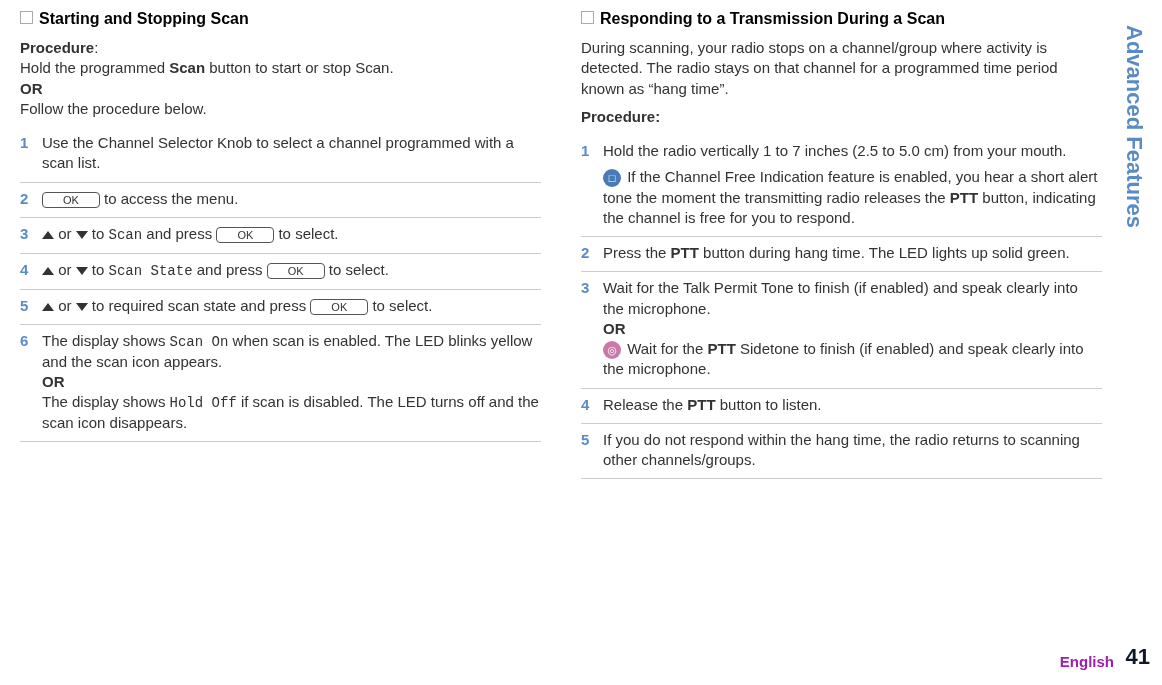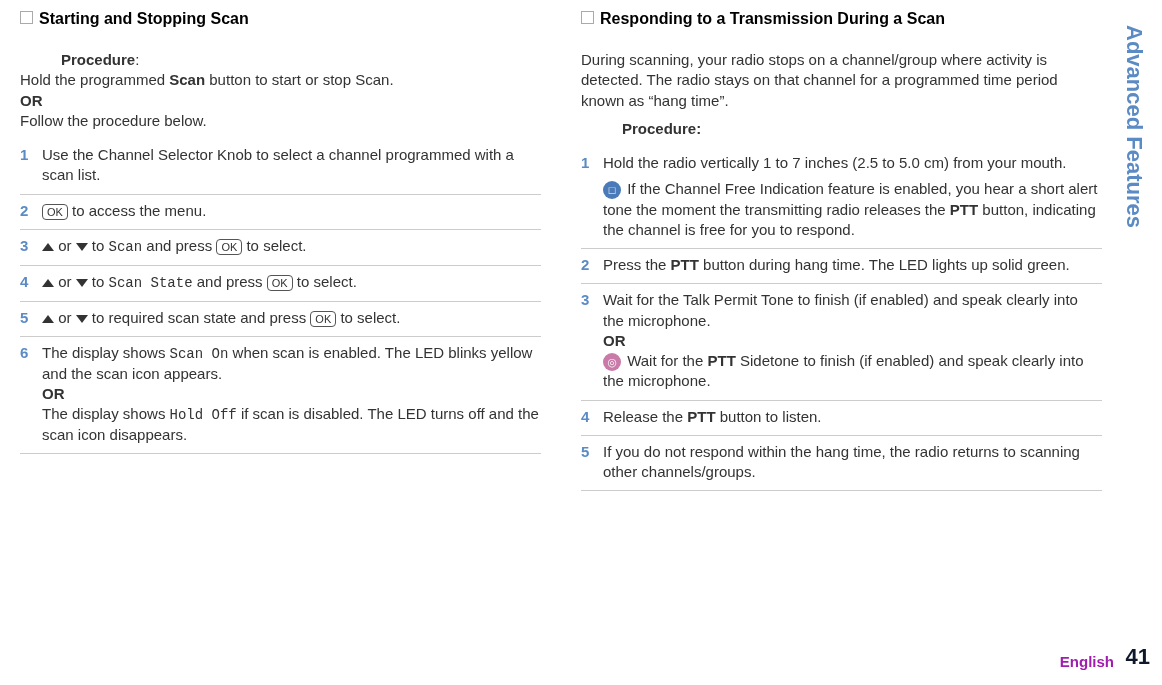--- a/index.html
+++ b/index.html
@@ -43,21 +43,21 @@
     right: 48px;
     bottom: 15px;
     font-size: 15px;
     font-weight: bold;
     color: #a21caf;
   }
   .section-title {
     font-size: 16px;
     font-weight: bold;
     color: #000;
-    margin-bottom: 22px;
+    margin-bottom: 10px;
   }
   .section-title::before {
     content: "";
     display: inline-block;
     width: 11px;
     height: 11px;
     border: 1px solid #aaa;
     margin-right: 6px;
     vertical-align: baseline;
   }
@@ -84,21 +84,21 @@
     font-size: 15px;
   }
   .mono {
     font-family: "Courier New", monospace;
     font-size: 14px;
   }
   .key {
     display: inline-block;
     border: 1px solid #555;
     border-radius: 4px;
-    padding: 0 4px;
+    padding: 0 20px;
     font-size: 11px;
     line-height: 14px;
     vertical-align: middle;
     min-width: 20px;
     text-align: center;
   }
   .tri-up, .tri-down {
     display: inline-block;
     width: 0; height: 0;
     vertical-align: middle;
@@ -120,21 +120,21 @@
     border-radius: 50%;
     vertical-align: middle;
     text-align: center;
     line-height: 18px;
     font-size: 11px;
     color: #fff;
     margin-right: 2px;
   }
   .ic-blue { background: #4a7bb8; }
   .ic-pink { background: #c97aa8; }
-  .proc-label { font-weight: bold; margin-left: 41px; }
+  .proc-label { font-weight: bold; }
   .tight { margin-top: 10px; }
 </style>
 </head>
 <body>
 
 <div class="sidebar-text">Advanced Features</div>
 <div class="page-num">41</div>
 <div class="lang">English</div>
 
 <div class="page">

